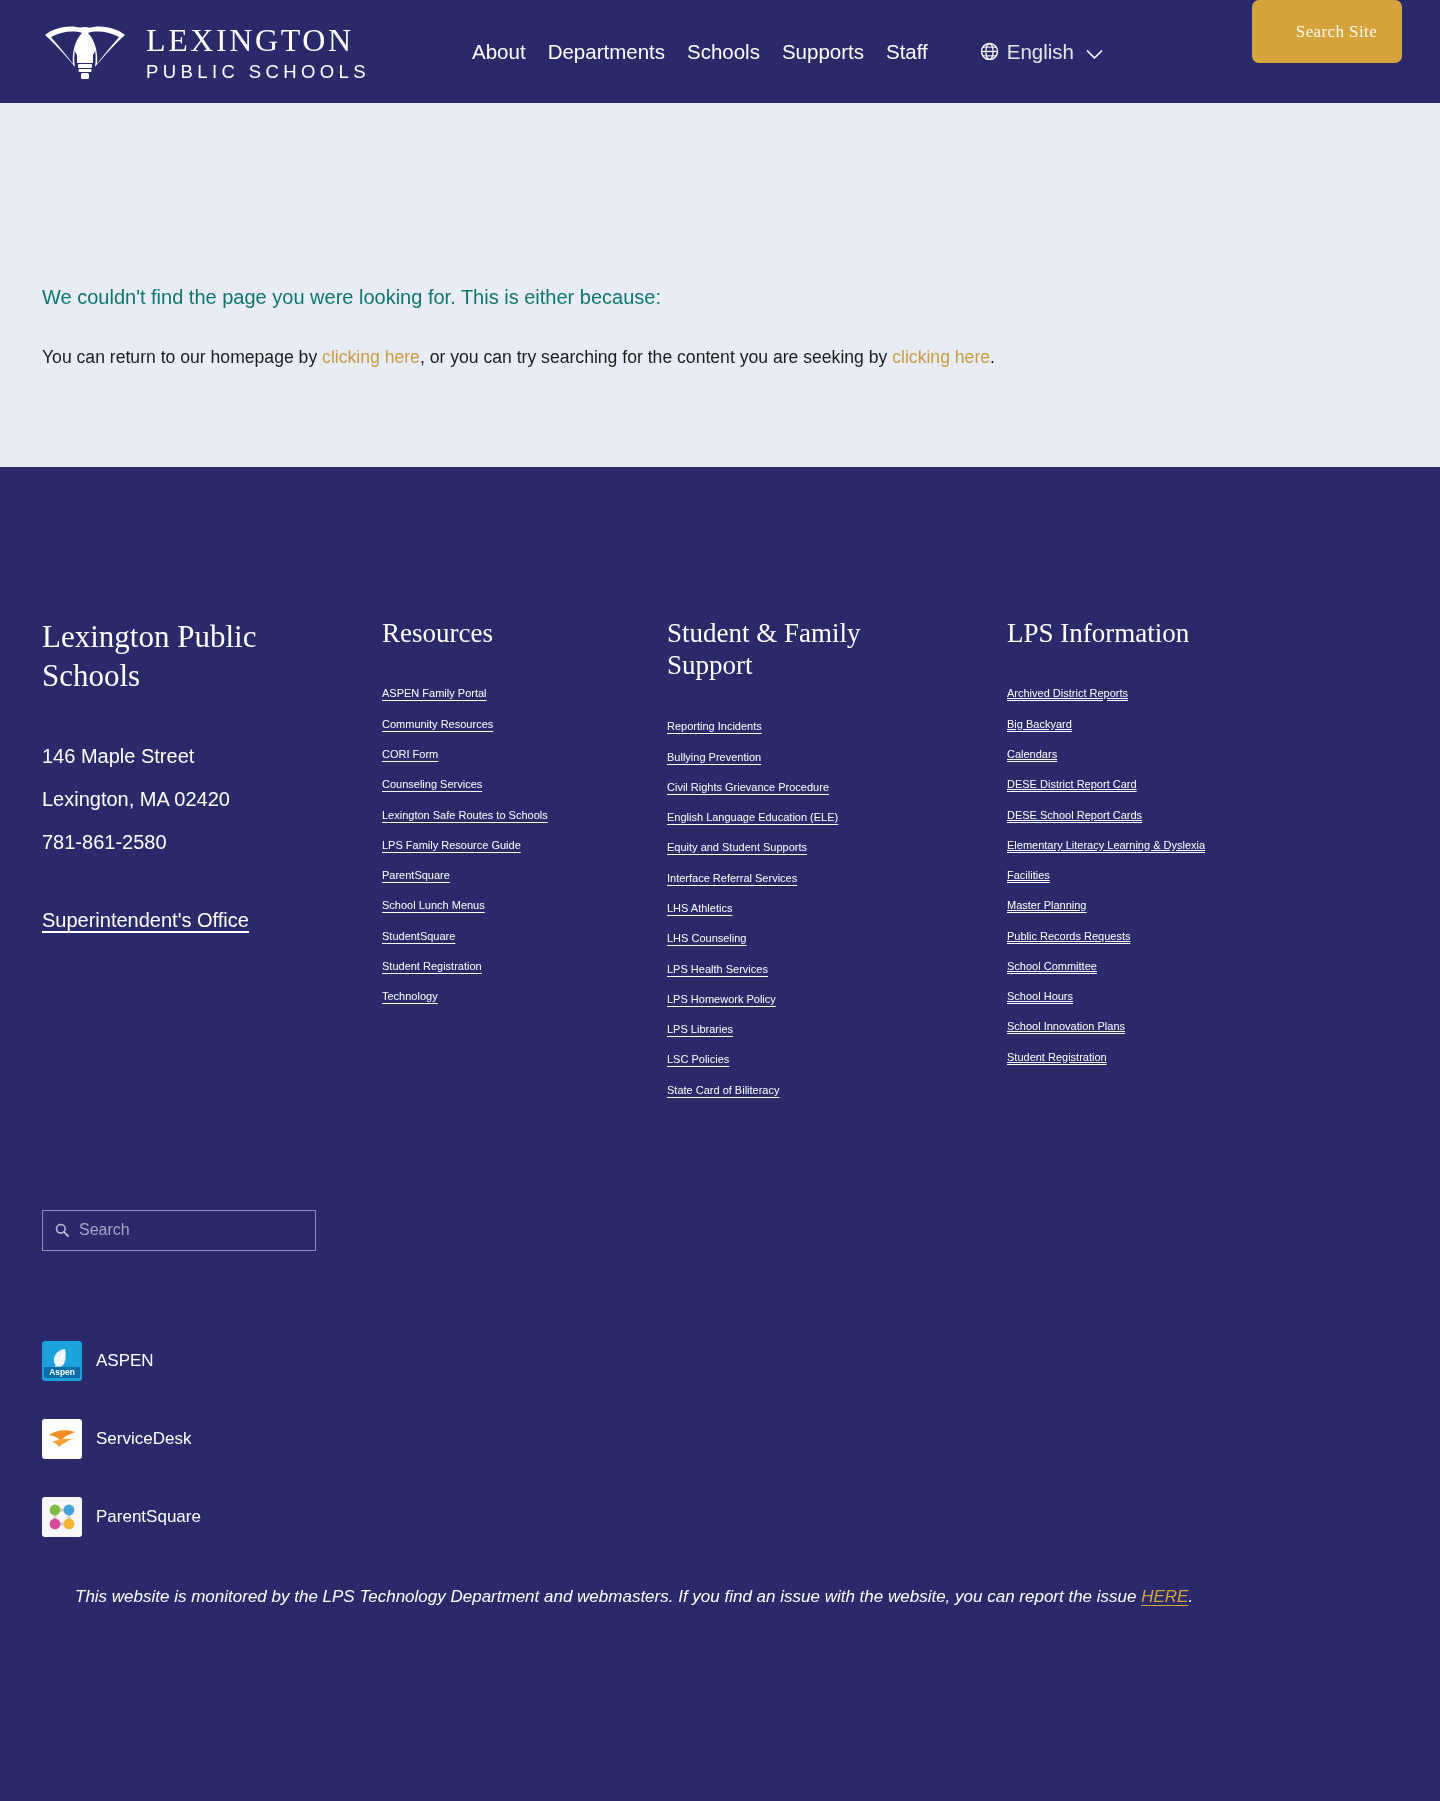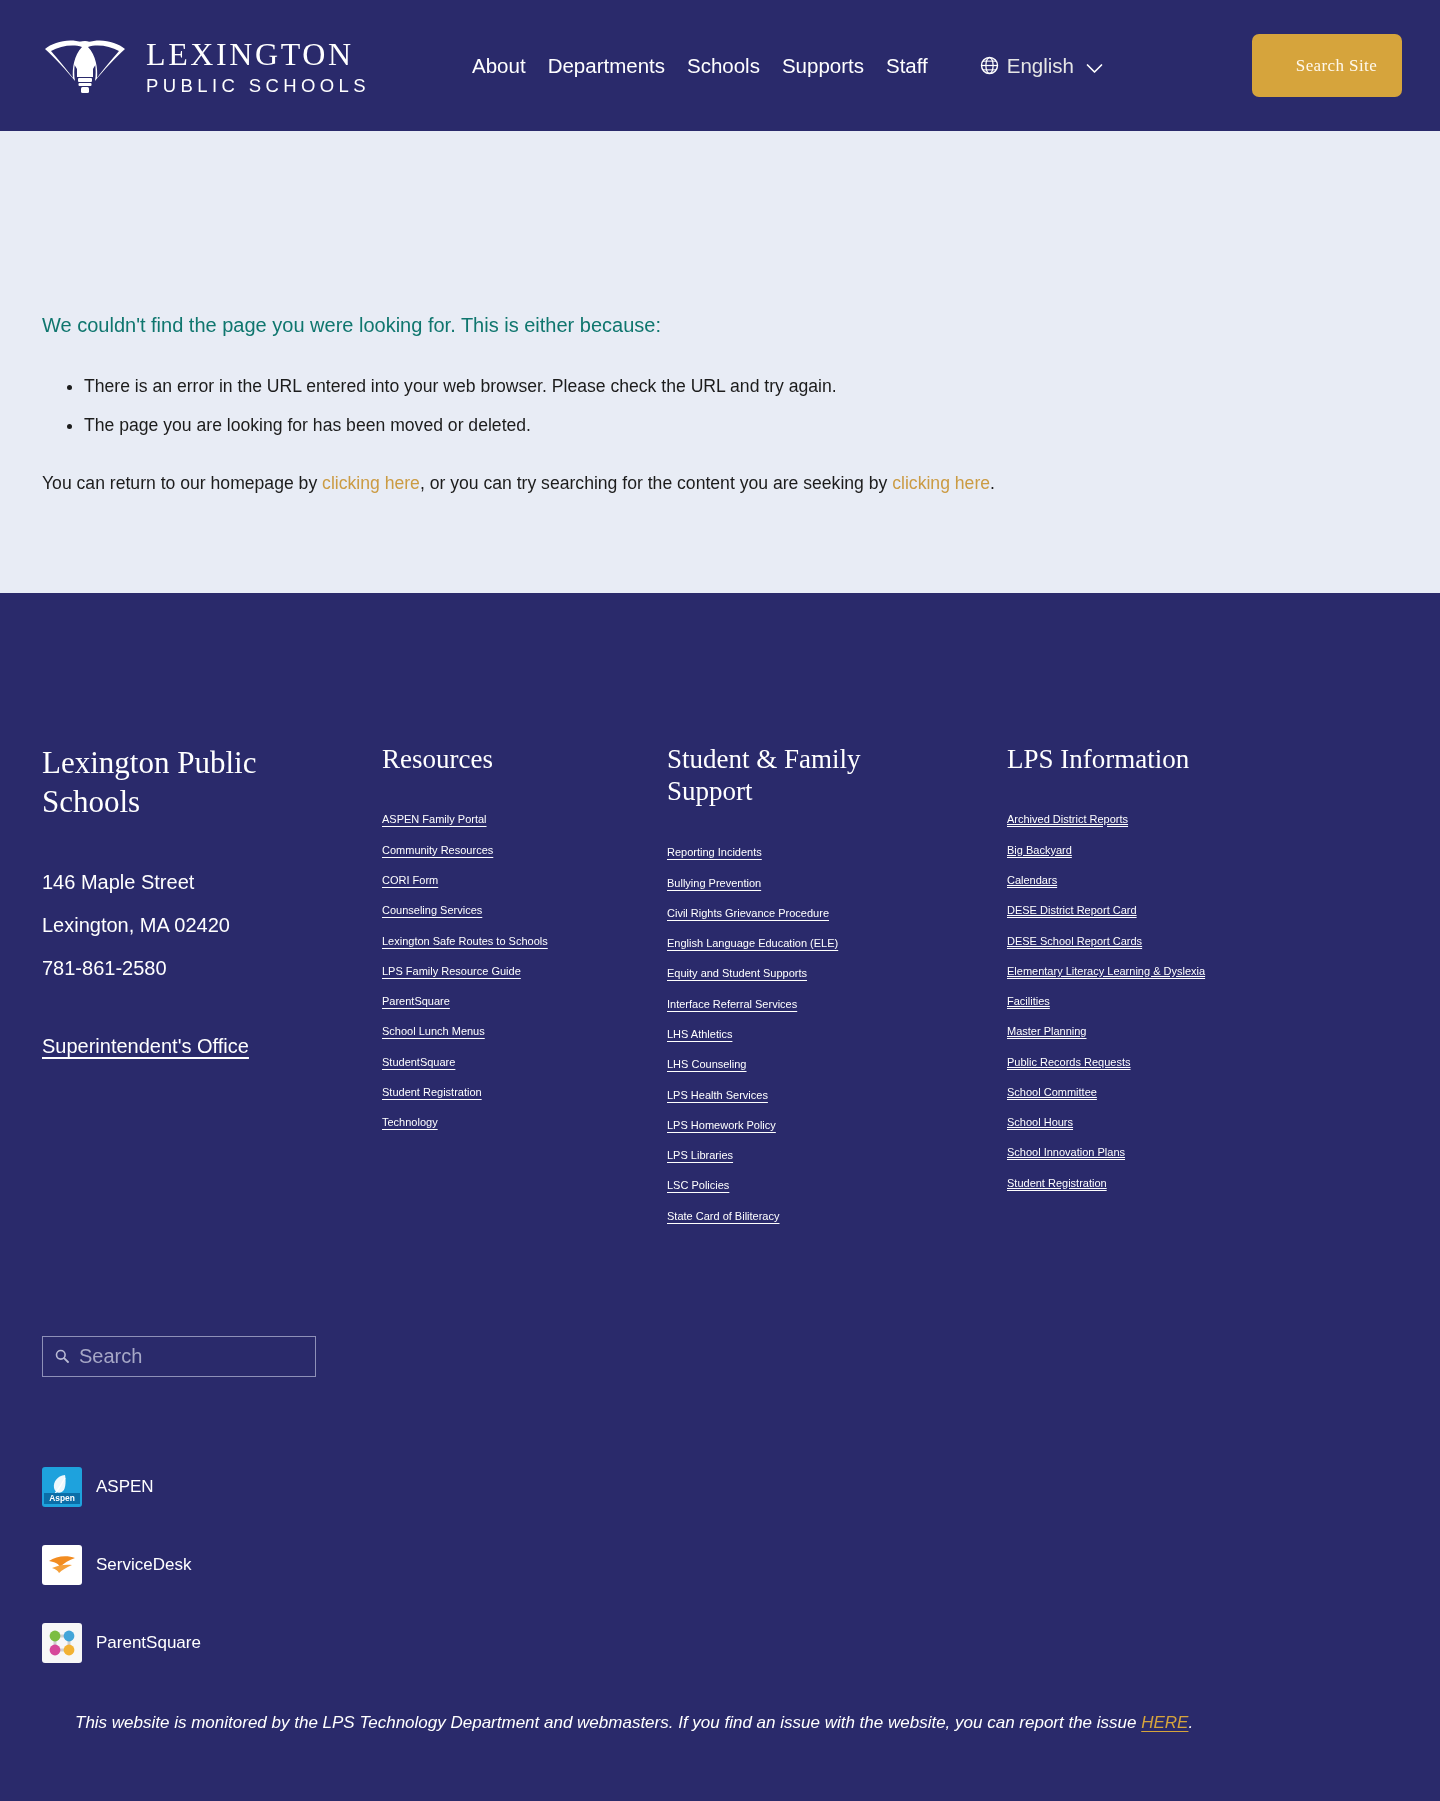--- a/index.html
+++ b/index.html
@@ -7,23 +7,22 @@
   html, body {
     width: 1440px;
     background: #2a2a6b;
     font-family: "Liberation Sans", sans-serif;
   }
   body { overflow-x: hidden; }
 
   
   .site-header {
     background: #2a2a6b;
-    height: 131px;
-    display: flex;
-    align-items: center;
+    height: 103px;
+    display: flex;
     padding: 0 38px 0 42px;
     position: relative;
   }
   .brand-lockup {
     display: flex;
     align-items: center;
     gap: 18px;
     flex: 0 0 auto;
   }
   .brand-mark { width: 86px; height: 62px; flex: 0 0 auto; }
@@ -190,21 +189,21 @@
     padding: 0 12px;
     gap: 10px;
     background: transparent;
   }
   .search-glyph { width: 14px; height: 14px; flex: 0 0 auto; }
   .search-input {
     background: transparent;
     border: none;
     outline: none;
     color: #ffffff;
-    font-size: 20px;
+    font-size: 16px;
     font-family: "Liberation Sans", sans-serif;
     width: 100%;
   }
   .search-input::placeholder { color: #a6a7c6; }
 
   
   .apps { margin-top: 90px; }
   .app-row {
     display: flex;
     align-items: center;
@@ -287,24 +286,20 @@
     </div>
   </nav>
 
   <button class="search-site-btn">Search Site</button>
 </header>
 
 <main class="main-area">
   <div class="main-inner">
     <p class="err-lead">We couldn't find the page you were looking for. This is either because:</p>
 
-    <ul class="err-list">
-      <li>There is an error in the URL entered into your web browser. Please check the URL and try again.</li>
-      <li>The page you are looking for has been moved or deleted.</li>
-    </ul>
 
     <p class="err-outro"><span>You can return to our homepage by </span><a class="inline-link">clicking here</a><span>, or you can try searching for the content you are seeking by </span><a class="inline-link">clicking here</a><span>.</span></p>
   </div>
 </main>
 
 <footer class="site-footer">
 
   <div class="footer-grid">
 
     <div class="col-about">

